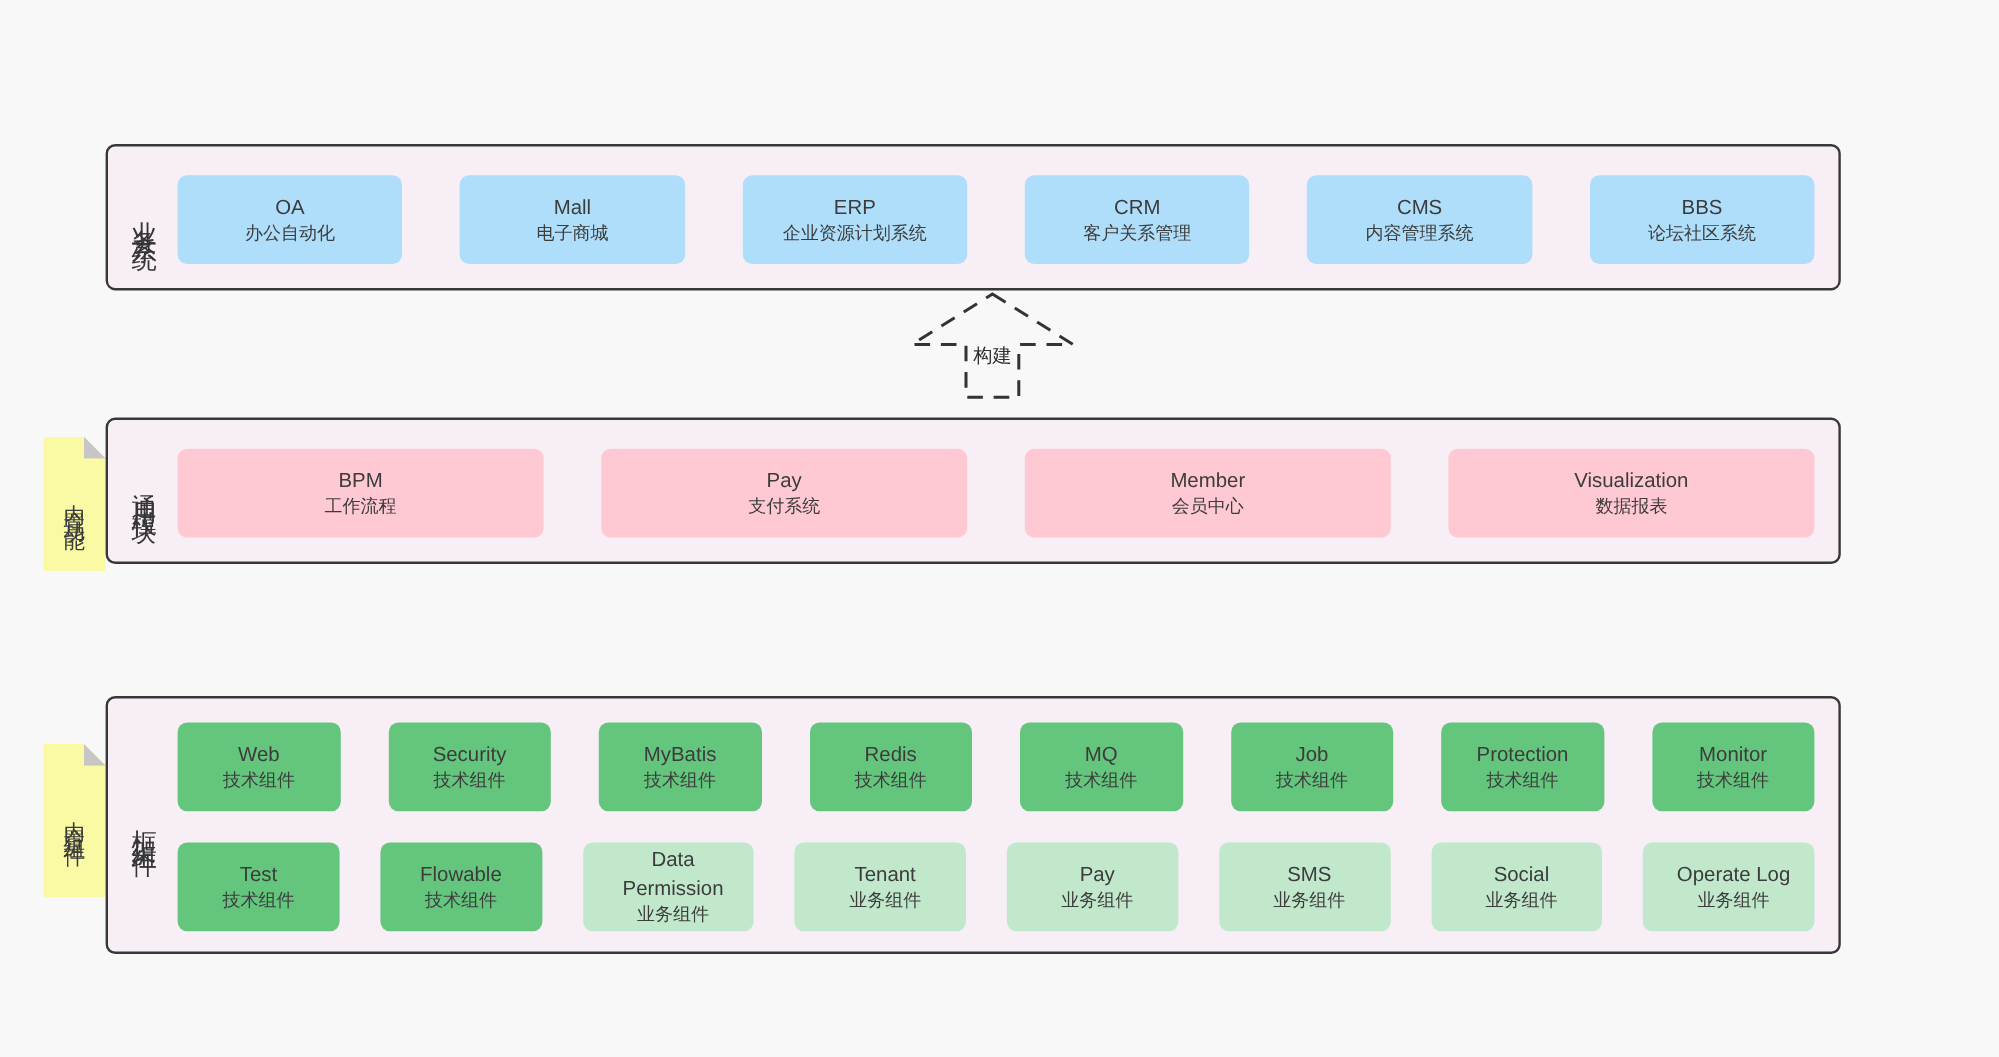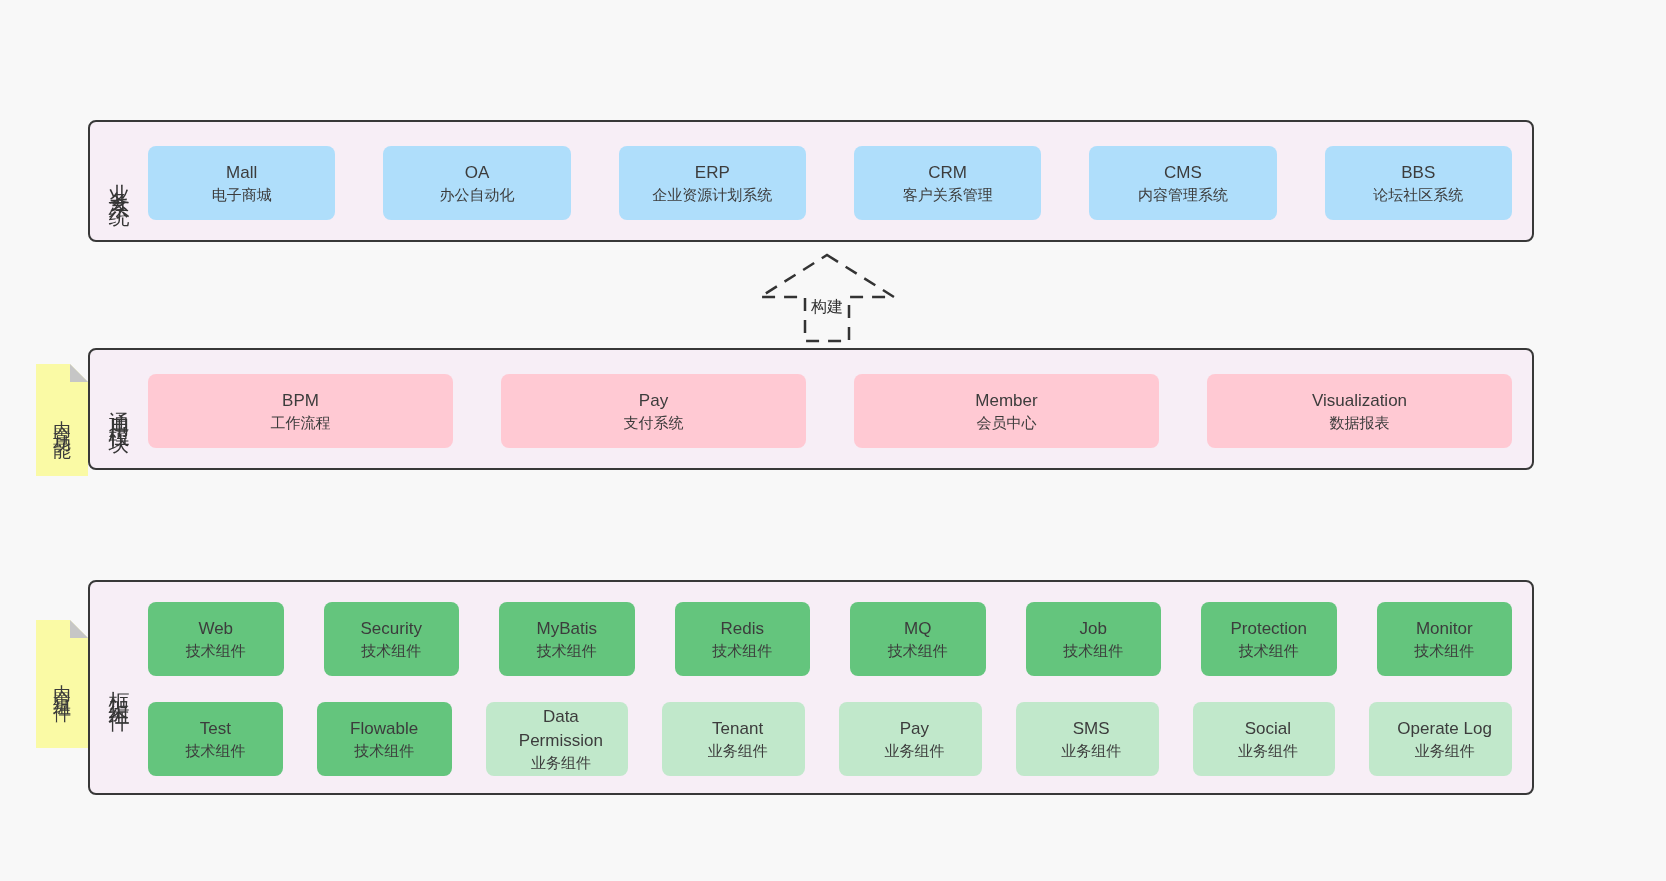--- a/index.html
+++ b/index.html
@@ -42,47 +42,47 @@
 </style>
 </head>
 <body>
 
 <div class="stage">
 
   <section class="panel" style="left:88px;top:120px;width:1446px;height:122px;">
     <div class="panel-label">业务系统</div>
     <div class="boxes cols6" style="top:24px;">
       <div class="box variant-blue">
+        <div class="box-name">OA</div>
+        <div class="box-desc">办公自动化</div>
+      </div>
+      <div class="box variant-blue">
         <div class="box-name">Mall</div>
         <div class="box-desc">电子商城</div>
-      </div>
-      <div class="box variant-blue">
-        <div class="box-name">OA</div>
-        <div class="box-desc">办公自动化</div>
       </div>
       <div class="box variant-blue">
         <div class="box-name">ERP</div>
         <div class="box-desc">企业资源计划系统</div>
       </div>
       <div class="box variant-blue">
         <div class="box-name">CRM</div>
         <div class="box-desc">客户关系管理</div>
       </div>
       <div class="box variant-blue">
         <div class="box-name">CMS</div>
         <div class="box-desc">内容管理系统</div>
       </div>
       <div class="box variant-blue">
         <div class="box-name">BBS</div>
         <div class="box-desc">论坛社区系统</div>
       </div>
     </div>
   </section>
 
-  <div class="arrow-wrap" style="left:757px;top:252px;">
+  <div class="arrow-wrap" style="left:757px;top:242px;">
     <svg viewBox="0 0 140 92" width="140" height="92">
       <polygon points="70,3 137,45 92,45 92,89 48,89 48,45 3,45" fill="none" stroke="var(--arrow)" stroke-width="2.5" stroke-dasharray="13 9"></polygon>
     </svg>
     <span class="arrow-label">构建</span>
   </div>
 
   <div class="sticky-tag" style="left:36px;top:364px;height:112px;">
     <i class="fold"></i>
     <span>内置功能</span>
   </div>

